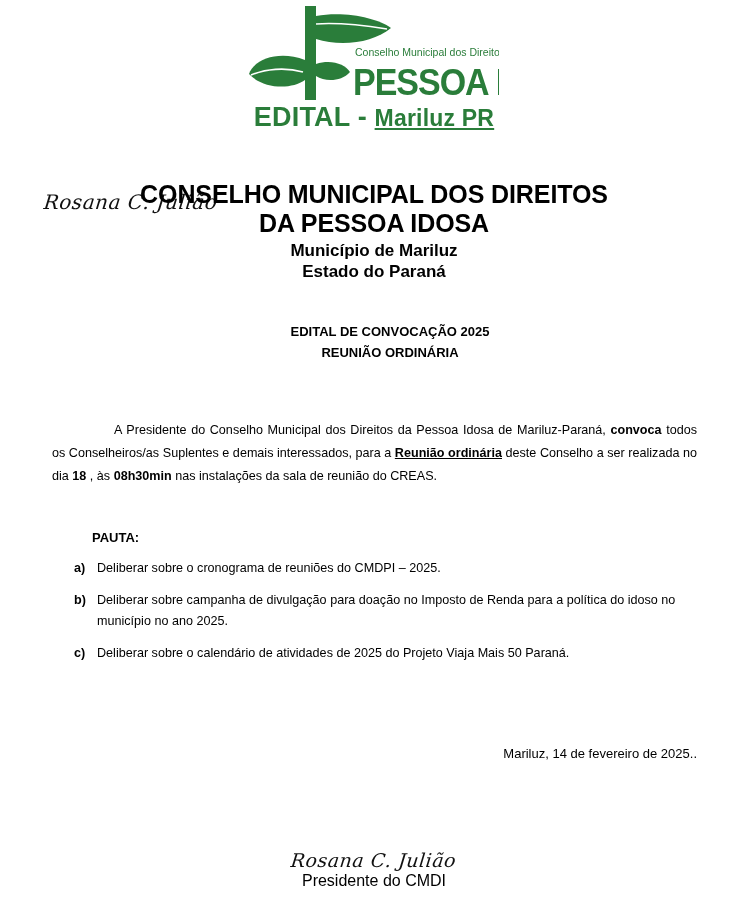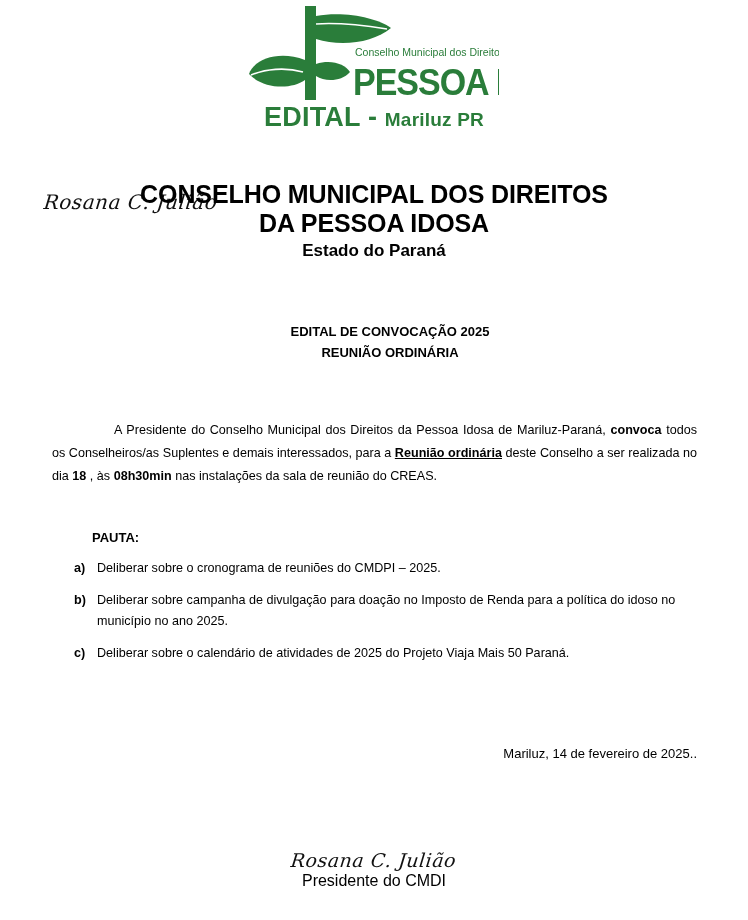--- a/index.html
+++ b/index.html
@@ -33,21 +33,21 @@
   .logo-svg { display: block; }
 
   .logo-cmdpi {
     margin-top: 2px;
     font-size: 27px;
     font-weight: bold;
     letter-spacing: 0.2px;
     line-height: 1;
   }
   .logo-cmdpi .c1 { font-size: 27px; }
-  .logo-cmdpi .c2 { font-size: 19px; }
+  .logo-cmdpi .c2 { font-size: 23px; text-decoration: underline; }
 
   
   .script {
     font-family: "DejaVu Serif", serif;
     font-style: italic;
     font-weight: normal;
     transform: skewX(-6deg);
     display: inline-block;
     letter-spacing: 0.5px;
     color: #111;
@@ -205,20 +205,21 @@
 <div class="header-sign">
   <span class="script">Rosana C. Julião</span>
 </div>
 
 <div class="title-block">
   <div class="title-main">
     <div>CONSELHO MUNICIPAL DOS DIREITOS</div>
     <div>DA PESSOA IDOSA</div>
   </div>
   <div class="title-sub">
+    <div>Município de Mariluz</div>
     <div>Estado do Paraná</div>
   </div>
 </div>
 
 <div class="edital-block">
   <div>EDITAL DE CONVOCAÇÃO 2025</div>
   <div>REUNIÃO ORDINÁRIA</div>
 </div>
 
 <p class="body-par"><span class="indent"></span><span>A Presidente do Conselho Municipal dos Direitos da Pessoa Idosa de Mariluz-Paraná, </span><b>convoca</b><span> todos os Conselheiros/as Suplentes e demais interessados, para a </span><u class="bu">Reunião ordinária</u><span> deste Conselho a ser realizada no dia </span><b>18</b><span> , às </span><b>08h30min</b><span> nas instalações da sala de reunião do CREAS.</span></p>

